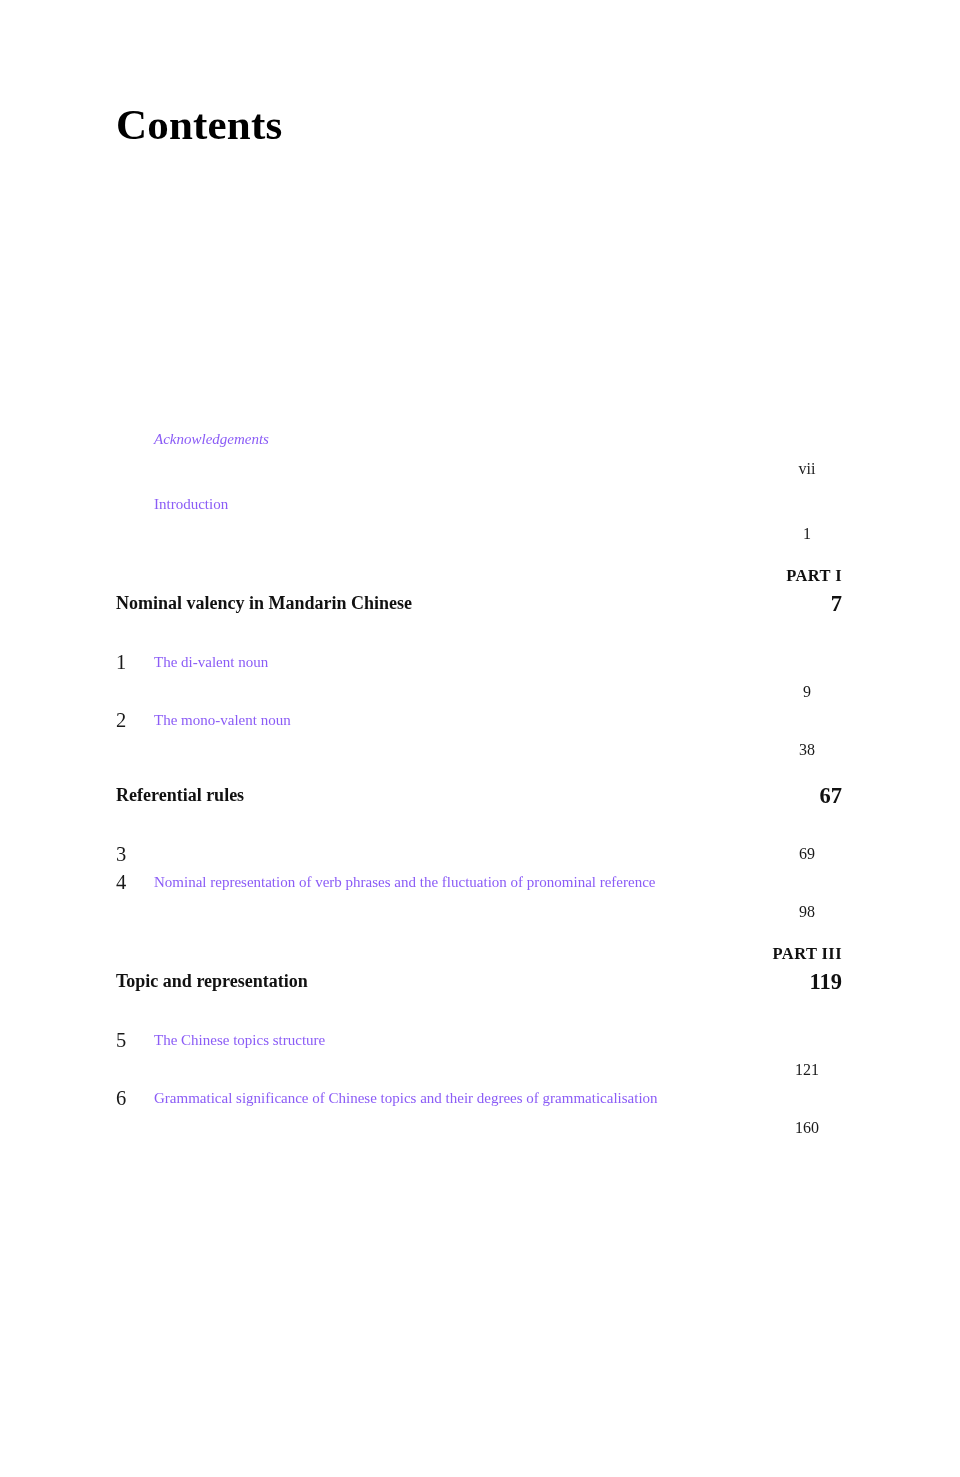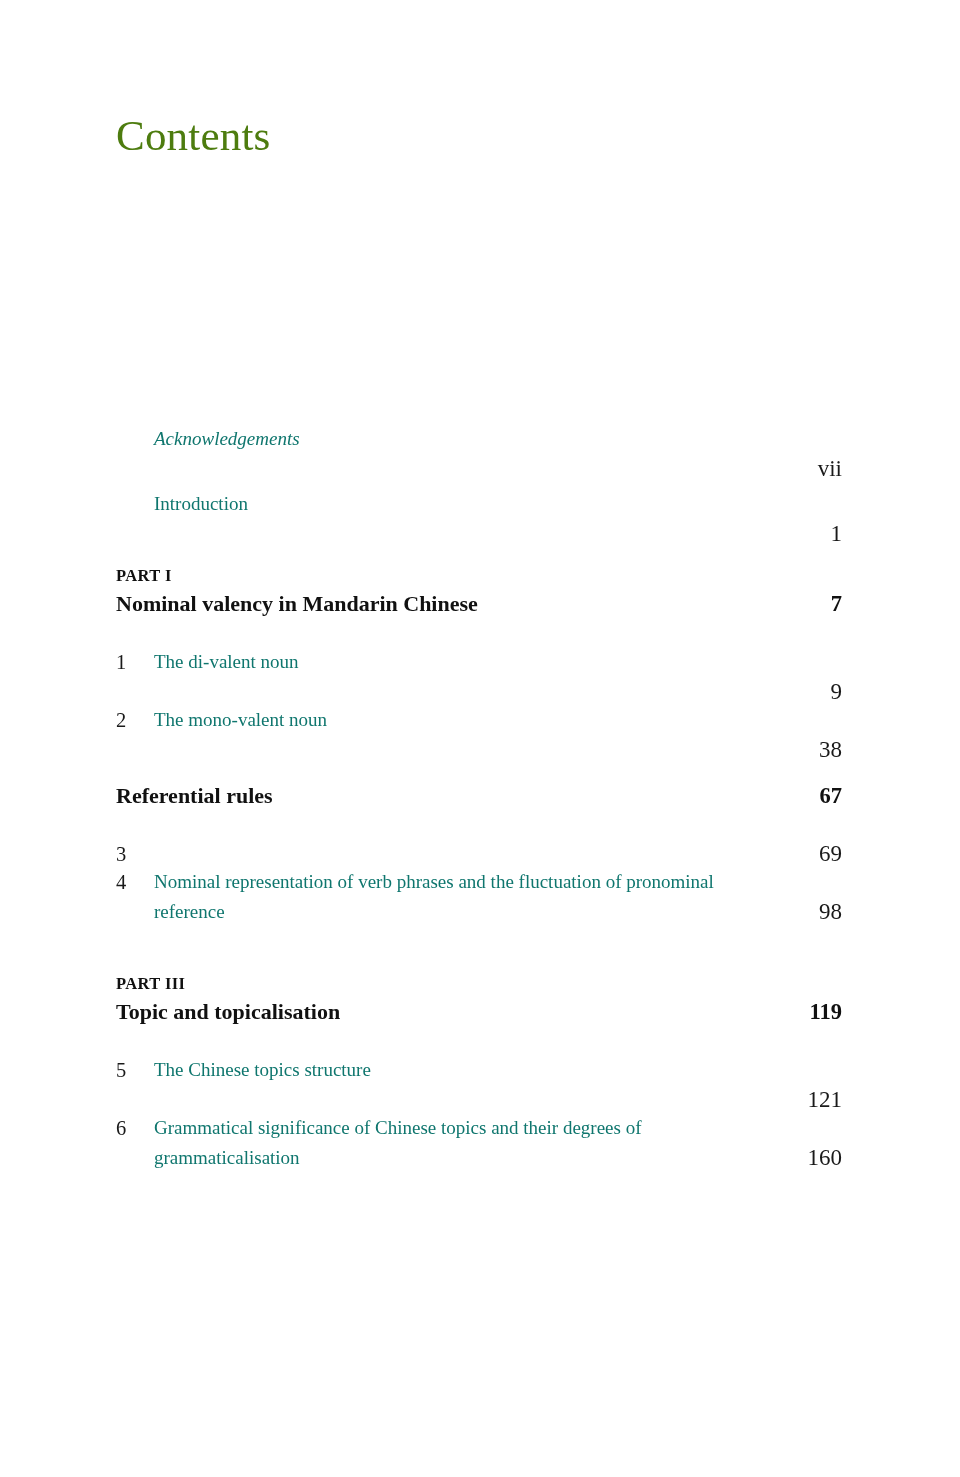--- a/index.html
+++ b/index.html
@@ -18,25 +18,25 @@
 
   .page {
     position: absolute;
     inset: 0;
     background: #ffffff;
   }
 
   .page-title {
     position: absolute;
     left: 116px;
-    top: 112px;
+    top: 101px;
     font-size: 43px;
-    font-weight: normal;
+    font-weight: bold;
     letter-spacing: 0.2px;
-    color: #4d7c0f;
+    color: #000000;
     line-height: 1.1;
   }
 
   .toc {
     position: absolute;
     left: 116px;
     top: 424px;
     width: 726px;
   }
 
@@ -52,54 +52,55 @@
     top: 0;
     width: 38px;
     font-size: 20.5px;
     line-height: 30px;
     color: #1a1a1a;
   }
 
   .entry .title-col {
     margin-left: 38px;
     margin-right: 0;
-    font-size: 19px;
+    font-size: 15px;
     line-height: 30px;
-    color: #0f766e;
+    color: #8b5cf6;
     max-width: 585px;
   }
 
   .entry .pageno {
     position: absolute;
     right: 0;
     width: 70px;
-    text-align: right;
-    font-size: 23px;
+    text-align: center;
+    font-size: 16px;
     line-height: 30px;
     color: #1a1a1a;
   }
 
   
   .front .title-col { margin-left: 38px; }
   .front.italic .title-col { font-style: italic; }
 
   
   .part {
     position: relative;
     width: 100%;
   }
   .part .part-label {
     font-size: 16.5px;
     font-weight: bold;
     letter-spacing: 0.4px;
     line-height: 24px;
     color: #111111;
+    text-align: right;
   }
   .part .part-title {
-    font-size: 22px;
+    font-size: 18px;
     font-weight: bold;
     line-height: 31px;
     color: #111111;
     max-width: 600px;
   }
   .part .pageno {
     position: absolute;
     right: 0;
     bottom: 0;
     width: 70px;
@@ -183,21 +184,21 @@
     <div class="entry two-line">
       <div class="num-col">4</div>
       <div class="title-col">Nominal representation of verb phrases and the fluctuation of pronominal reference</div>
       <div class="pageno">98</div>
     </div>
 
     <div class="gap-part"></div>
 
     <div class="part">
       <div class="part-label">PART III</div>
-      <div class="part-title">Topic and topicalisation</div>
+      <div class="part-title">Topic and representation</div>
       <div class="pageno">119</div>
     </div>
 
     <div class="gap-part-to-chapter"></div>
 
     <div class="entry">
       <div class="num-col">5</div>
       <div class="title-col">The Chinese topics structure</div>
       <div class="pageno">121</div>
     </div>

